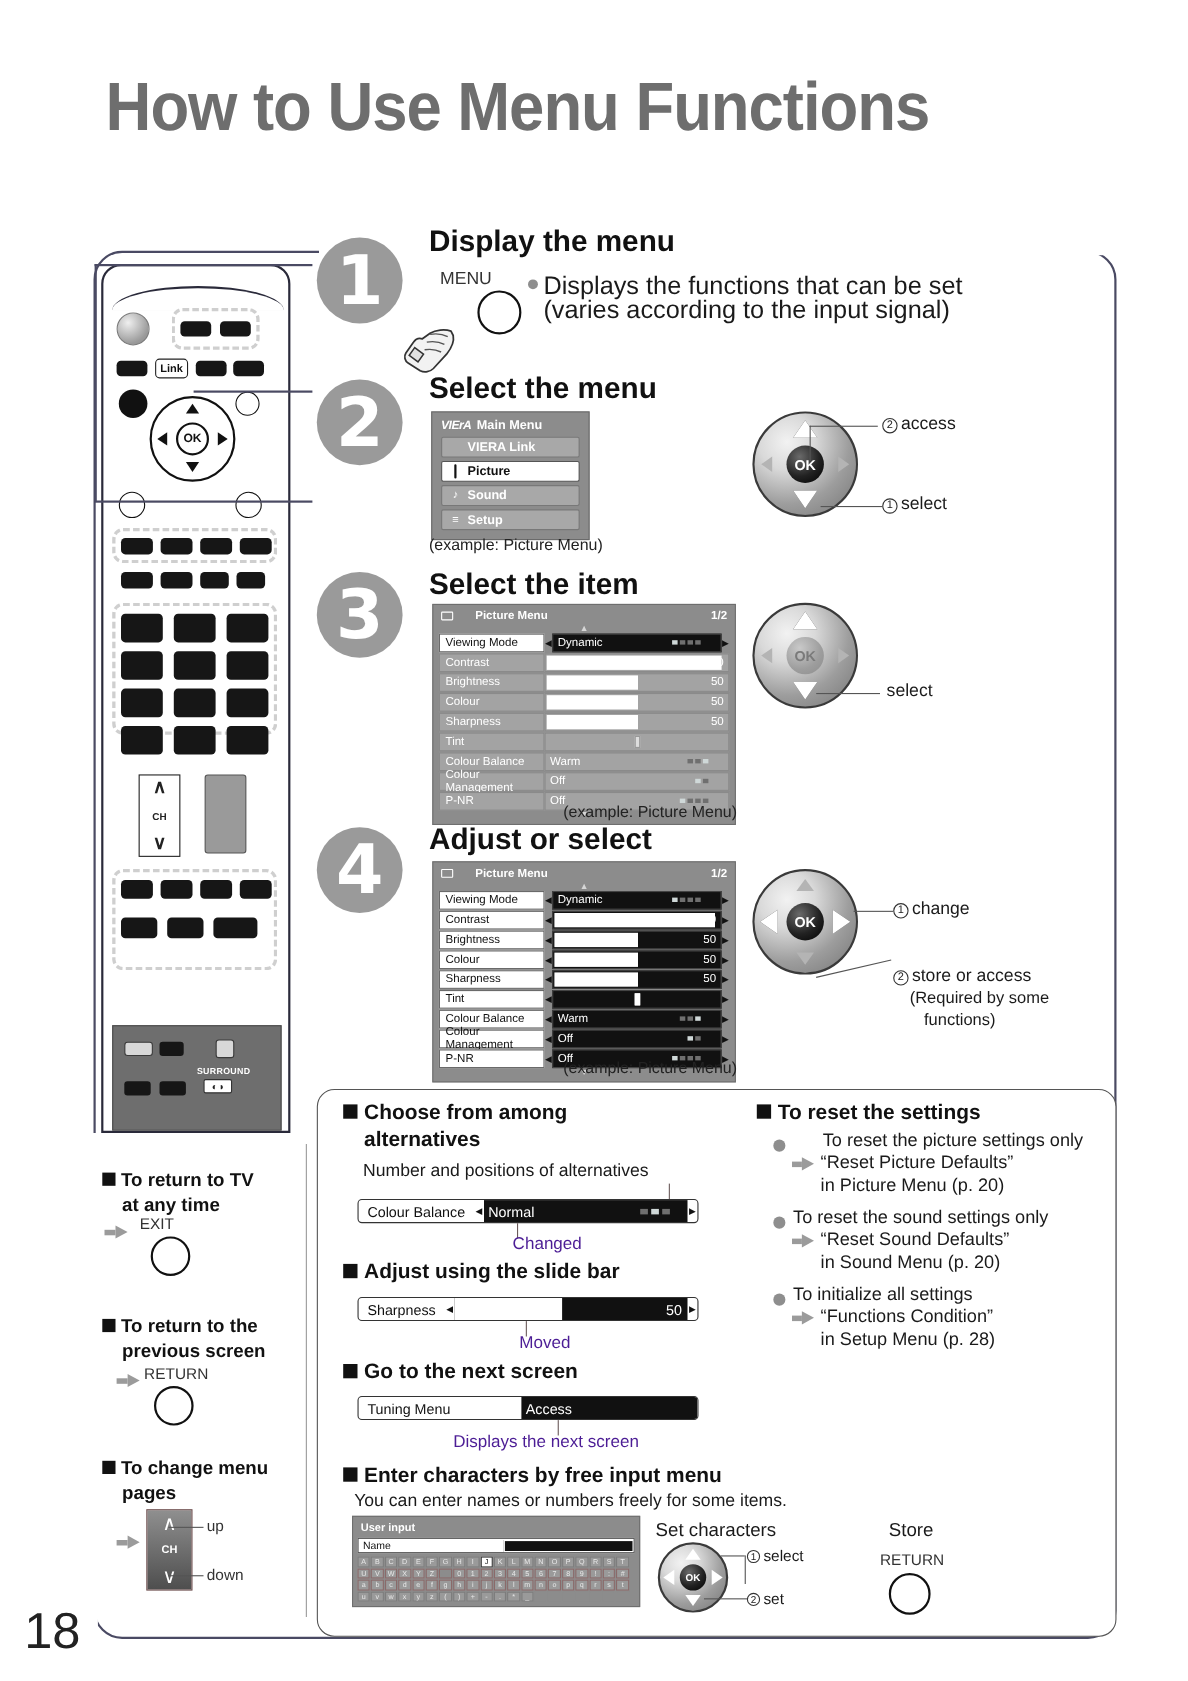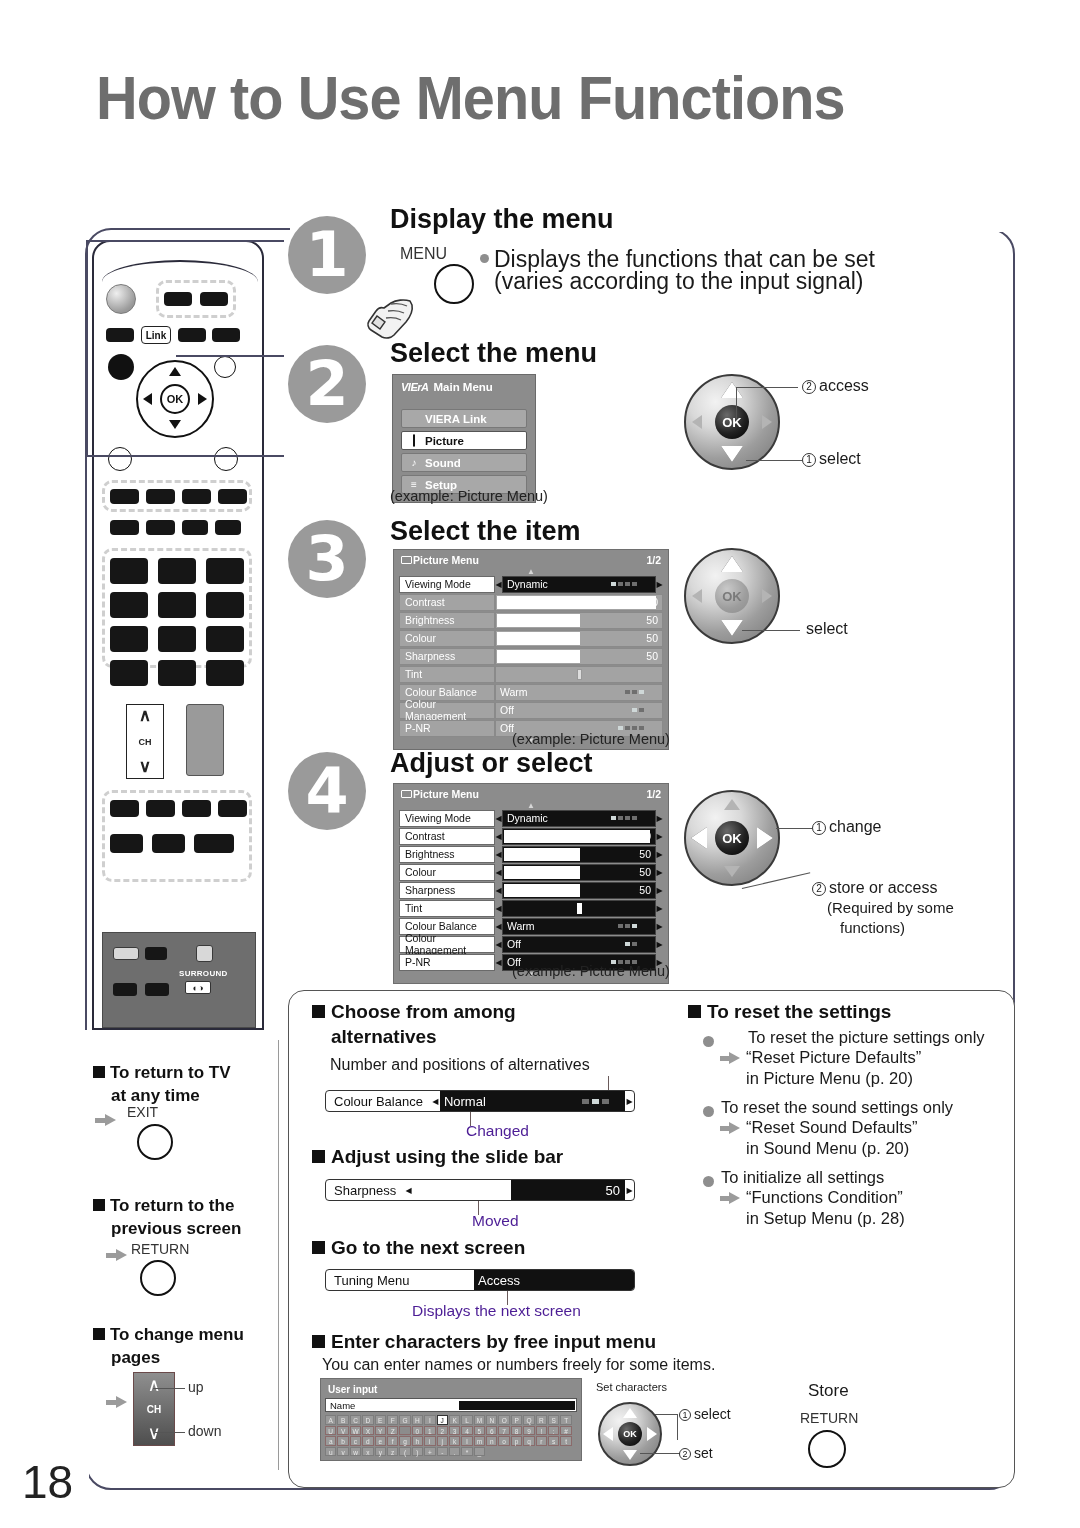--- a/index.html
+++ b/index.html
@@ -132,21 +132,21 @@
     position:absolute; width:9px; height:9px; border-radius:50%; background:#8e8e8e;
   }
   .txt { position:absolute; font-size:23px; color:#1a1a1a; white-space:nowrap; }
 
   
   .viera-panel {
     position:absolute; background:#8c8c8c; border:1px solid #6a6a6a;
     padding: 6px 8px 8px 8px; width: 144px;
   }
   .viera-title {
-    font-size: 11.5px; font-weight:bold; color:#fff; margin-bottom:16px;
+    font-size: 11.5px; font-weight:bold; color:#fff; margin-bottom:4px;
     display:flex; align-items:center; gap:5px;
   }
   .viera-logo { font-size:11px; font-weight:bold; font-style:italic; letter-spacing:-.5px; }
   .viera-row {
     height: 19px; margin-bottom: 3px; background:#a8a8a8;
     border:1px solid #787878; border-radius:2px;
     display:flex; align-items:center; gap:5px; padding-left:6px;
     font-size:11.5px; font-weight:bold; color:#ffffff;
   }
   .viera-row.sel { background:#ffffff; color:#111; border-color:#555; }
@@ -156,21 +156,21 @@
 
   
   .osd {
     position:absolute; background:#8c8c8c; border:1px solid #6e6e6e;
     padding: 3px 5px 4px 5px;
   }
   .osd-head {
     display:flex; align-items:center; justify-content:space-between;
     font-size:10.5px; font-weight:bold; color:#fff; padding: 1px 2px 3px 2px;
   }
-  .osd-head .lft { display:flex; align-items:center; gap:1px; }
+  .osd-head .lft { display:flex; align-items:center; gap:20px; }
   .osd-pic-ic { width:11px; height:8px; border:1.4px solid #fff; border-radius:1px; }
   .osd-arrow-up, .osd-arrow-dn {
     text-align:center; color:#d6d6d6; font-size:8px; line-height:6px; height:7px;
   }
   .osd-row {
     display:flex; align-items:stretch; height:16.5px; margin-bottom:1.5px;
     font-size:10.5px;
   }
   .osd-row .lbl {
     flex: 0 0 96px; background:#a3a3a3; border:1px solid #8a8a8a;
@@ -895,21 +895,21 @@
           <div class="k blank r4"></div>
           <div class="k blank r4"></div>
           <div class="k blank r4"></div>
           <div class="k blank r4"></div>
           <div class="k blank r4"></div>
           <div class="k blank r4"></div>
         </div>
       </div>
   </div>
 
-  <div class="sub" style="left:596px; top:1381px; font-size:11px;">Set characters</div>
+  <div class="sub" style="left:596px; top:1381px; font-size:17px;">Set characters</div>
   <div class="wheel" style="left:598px; top:1402px; width:64px; height:64px;">
     <div class="disc"></div>
     <div class="ok" style="left:20px; top:20px; width:24px; height:24px; font-size:9px;">OK</div>
     <div class="wt" style="left:25px; top:6px; border-left:7px solid transparent; border-right:7px solid transparent; border-bottom:10px solid #fff;"></div>
     <div class="wt" style="left:25px; top:48px; border-left:7px solid transparent; border-right:7px solid transparent; border-top:10px solid #fff;"></div>
     <div class="wt" style="left:5px; top:25px; border-top:7px solid transparent; border-bottom:7px solid transparent; border-right:10px solid #fff;"></div>
     <div class="wt" style="left:49px; top:25px; border-top:7px solid transparent; border-bottom:7px solid transparent; border-left:10px solid #fff;"></div>
   </div>
   <div class="leader" style="left:655px; top:1414px; width:22px;"></div>
   <div class="leader-v" style="left:677px; top:1414px; height:26px;"></div>

